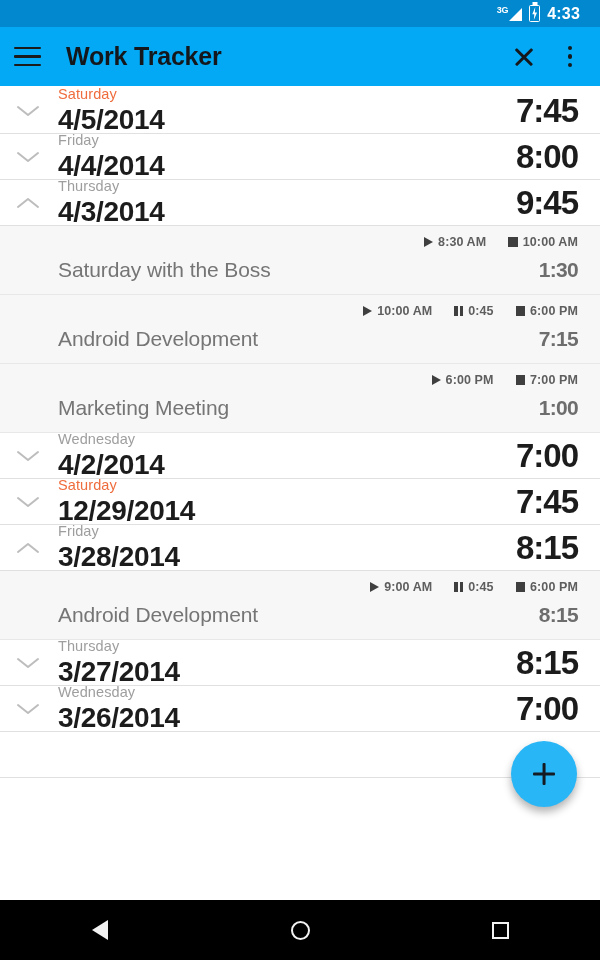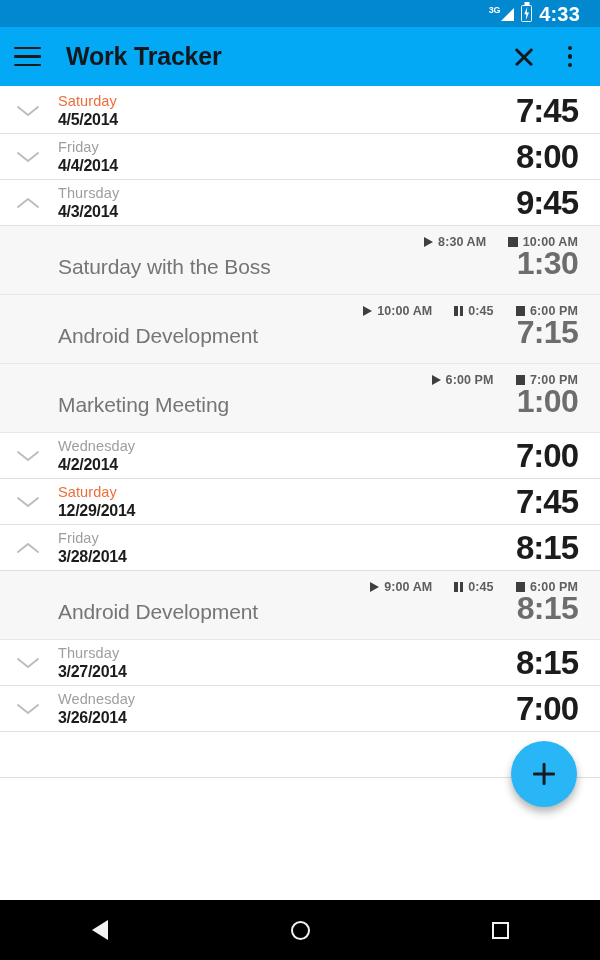--- a/index.html
+++ b/index.html
@@ -59,21 +59,21 @@
     width: 5px; height: 2.6px;
     background: #ffffff;
   }
   .battery-bolt {
     position: absolute;
     inset: 1px;
     background: #ffffff;
     clip-path: polygon(58% 0%, 16% 55%, 45% 55%, 38% 100%, 84% 42%, 52% 42%);
   }
   .status-time {
-    font-size: 20px;
+    font-size: 16px;
     font-weight: bold;
     color: #ffffff;
     line-height: 1;
     letter-spacing: 0.2px;
   }
 
   
   .app-bar {
     height: 59px;
     background: #03a9f4;
@@ -169,21 +169,21 @@
   .chev svg { display: block; }
   .day-text { flex: 1; padding-left: 2px; }
   .day-name {
     font-size: 14.5px;
     color: #9e9e9e;
     line-height: 1.25;
     letter-spacing: 0.1px;
   }
   .day-name.weekend { color: #ef6c3d; }
   .day-date {
-    font-size: 16px;
+    font-size: 28px;
     font-weight: bold;
     color: #1c1c1c;
     line-height: 1.2;
     letter-spacing: -0.3px;
   }
   .day-total {
     font-size: 33px;
     font-weight: bold;
     color: #1c1c1c;
     letter-spacing: -1px;
@@ -233,21 +233,21 @@
     display: flex;
     align-items: baseline;
     justify-content: space-between;
   }
   .task-name {
     font-size: 21px;
     color: #757575;
     letter-spacing: -0.1px;
   }
   .task-total {
-    font-size: 32px;
+    font-size: 21px;
     font-weight: bold;
     color: #6d6d6d;
     letter-spacing: -0.7px;
   }
 
   
   .fab {
     position: absolute;
     right: 23px;
     bottom: 153px;

